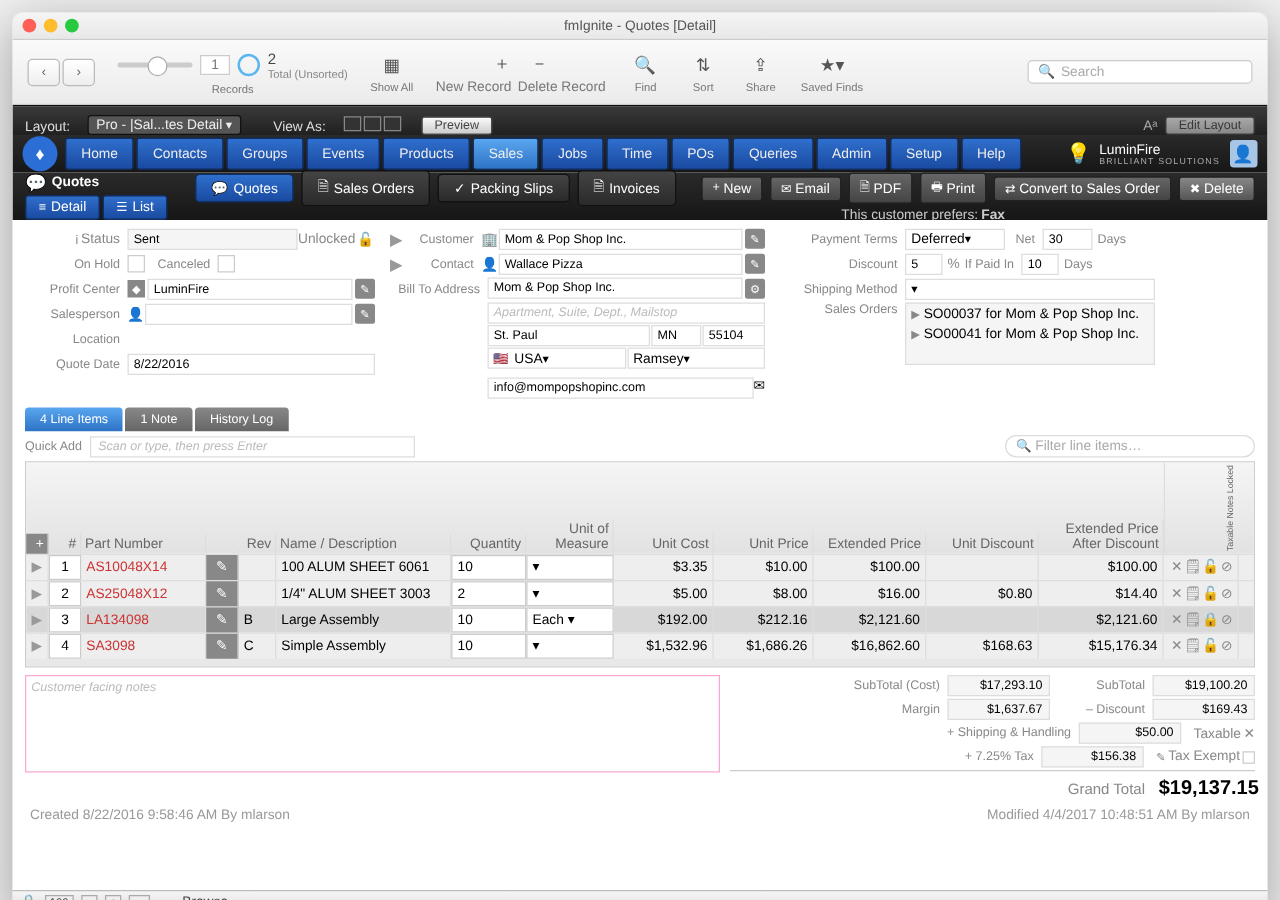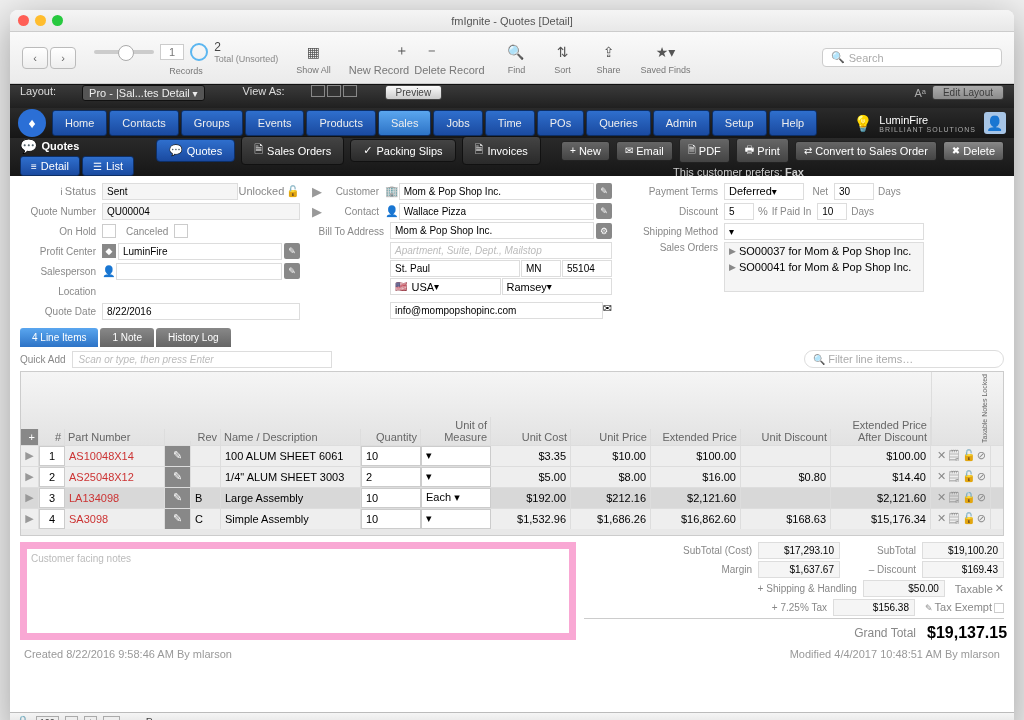--- a/index.html
+++ b/index.html
@@ -17,21 +17,21 @@
 .fm-toolbar .slider{width:60px;height:4px;background:#ccc;border-radius:2px;position:relative}
 .fm-toolbar .slider::after{content:"";position:absolute;top:-5px;left:24px;width:14px;height:14px;border-radius:50%;background:#fff;border:1px solid #aaa}
 .fm-group{display:flex;flex-direction:column;align-items:center;gap:2px;color:#777;font-size:9px}
 .fm-group .icons{display:flex;gap:2px}
 .tbicon{width:28px;height:22px;border:1px solid transparent;border-radius:3px;display:flex;align-items:center;justify-content:center;color:#555;font-size:14px}
 .fm-group .label{font-size:9px;color:#777}
 .total-pill{display:flex;align-items:center;gap:6px;color:#888}
 .total-pill .ring{width:18px;height:18px;border:2px solid #5bb6f0;border-radius:50%}
 .search{margin-left:auto;display:flex;align-items:center;border:1px solid #ccc;border-radius:4px;background:#fff;padding:2px 8px;width:180px;color:#aaa}
 
-.layout-strip{height:24px;background:linear-gradient(#3a3a3a,#202020);border-top:1px solid #111;display:flex;align-items:flex-start;padding:0 10px;color:#ddd;gap:26px;font-size:10px}
+.layout-strip{height:24px;background:linear-gradient(#3a3a3a,#202020);border-top:1px solid #111;display:flex;align-items:flex-end;padding:0 10px;color:#ddd;gap:14px;font-size:10px}
 .layout-strip .sel{background:#555;border:1px solid #111;padding:1px 6px;border-radius:3px;font-size:10px;color:#eee}
 .layout-strip .viewicons span{display:inline-block;width:14px;height:12px;border:1px solid #888;margin-right:2px;background:#333}
 .layout-strip .preview{background:linear-gradient(#fafafa,#ccc);color:#444;border:1px solid #444;padding:1px 10px;border-radius:3px;font-size:10px}
 .layout-strip .right{margin-left:auto;display:flex;align-items:center;gap:6px;color:#aaa}
 
 .main-nav{height:30px;background:linear-gradient(#2a2a2a,#161616);display:flex;align-items:center;padding:0 8px}
 .flame{width:28px;height:28px;background:#2b6fd6;border-radius:50%;display:flex;align-items:center;justify-content:center;color:#fff;font-size:14px;margin-right:4px}
 .nav-item{padding:6px 12px;color:#eee;background:linear-gradient(#2f6fcd,#1a4aa0);border:1px solid #0d2f66;border-radius:3px;margin-left:2px;font-size:11px}
 .nav-item.active{background:linear-gradient(#5aa6ef,#2d73c6)}
 .brand{margin-left:auto;color:#fff;font-size:13px;font-weight:500;display:flex;align-items:center;gap:6px}
@@ -84,21 +84,21 @@
 .tbl-row>div{padding:2px 4px;border-right:1px solid #ddd;height:20px;display:flex;align-items:center;overflow:hidden}
 .tbl-row .num{text-align:right;justify-content:flex-end}
 .tbl-row .pn{color:#c33;font-weight:500}
 .tbl-row .play{color:#999;justify-content:center}
 .tbl-row .idx{border:1px solid #ccc;background:#fff;justify-content:center}
 .rowicons{display:flex;gap:1px;justify-content:flex-end}
 .rowicons span{color:#888;font-size:11px}
 .tbl-body{height:90px;overflow:auto;background:#e8e8e8}
 
 .bottom{display:flex;gap:8px;margin-top:6px}
-.notes{flex:1;border:7px solid #f9a8d4;height:98px;padding:4px;color:#bbb;font-size:10px}
+.notes{flex:1;border:1px solid #f9a8d4;height:78px;padding:4px;color:#bbb;font-style:italic;font-size:10px}
 .totals{width:420px}
 .tot-row{display:flex;align-items:center;justify-content:flex-end;gap:6px;margin-bottom:2px}
 .tot-row .tlbl{color:#888;font-size:10px;text-align:right}
 .tot-row .tval{width:82px;border:1px solid #ddd;background:#f5f5f5;padding:2px 5px;text-align:right;font-size:10px}
 .tot-row .tval.bold{font-size:16px;font-weight:700;background:#fff;border:none}
 .tot-row .xtra{font-size:9px;color:#888;margin-left:4px;display:flex;align-items:flex-end;gap:2px}
 
 .meta{font-size:9px;color:#999;padding:2px 4px;display:flex;justify-content:space-between}
 .statusbar{height:18px;background:linear-gradient(#f5f5f5,#ddd);border-top:1px solid #bbb;display:flex;align-items:center;padding:0 6px;font-size:10px;color:#444;gap:6px}
 .statusbar .lock{color:#2a2}
@@ -233,24 +233,20 @@
     <div class="info-grid">
 
       <div class="col1">
         <div class="fieldrow">
             <div class="lbl">ℹ <span>Status</span></div>
             <div class="val readonly">Sent</div>
             <div style="margin-left:auto;font-size:10px;color:#888;display:flex;align-items:center;gap:2px">
               <span>Unlocked</span> 
               <span>🔓</span>
             </div>
-          </div>
-        <div class="fieldrow">
-            <div class="lbl">Quote Number</div>
-            <div class="val readonly">QU00004</div>
           </div>
         <div class="fieldrow">
             <div class="lbl">On Hold</div>
             <div style="width:14px;height:14px;border:1px solid #ccc"></div>
             <div class="lbl" style="width:auto;margin-left:10px">Canceled</div>
             <div style="width:14px;height:14px;border:1px solid #ccc"></div>
           </div>
         <div class="fieldrow">
             <div class="lbl">Profit Center</div>
             <div style="width:14px;height:14px;background:#888;margin-right:2px;color:#fff;font-size:9px;display:flex;align-items:center;justify-content:center">◆</div>

